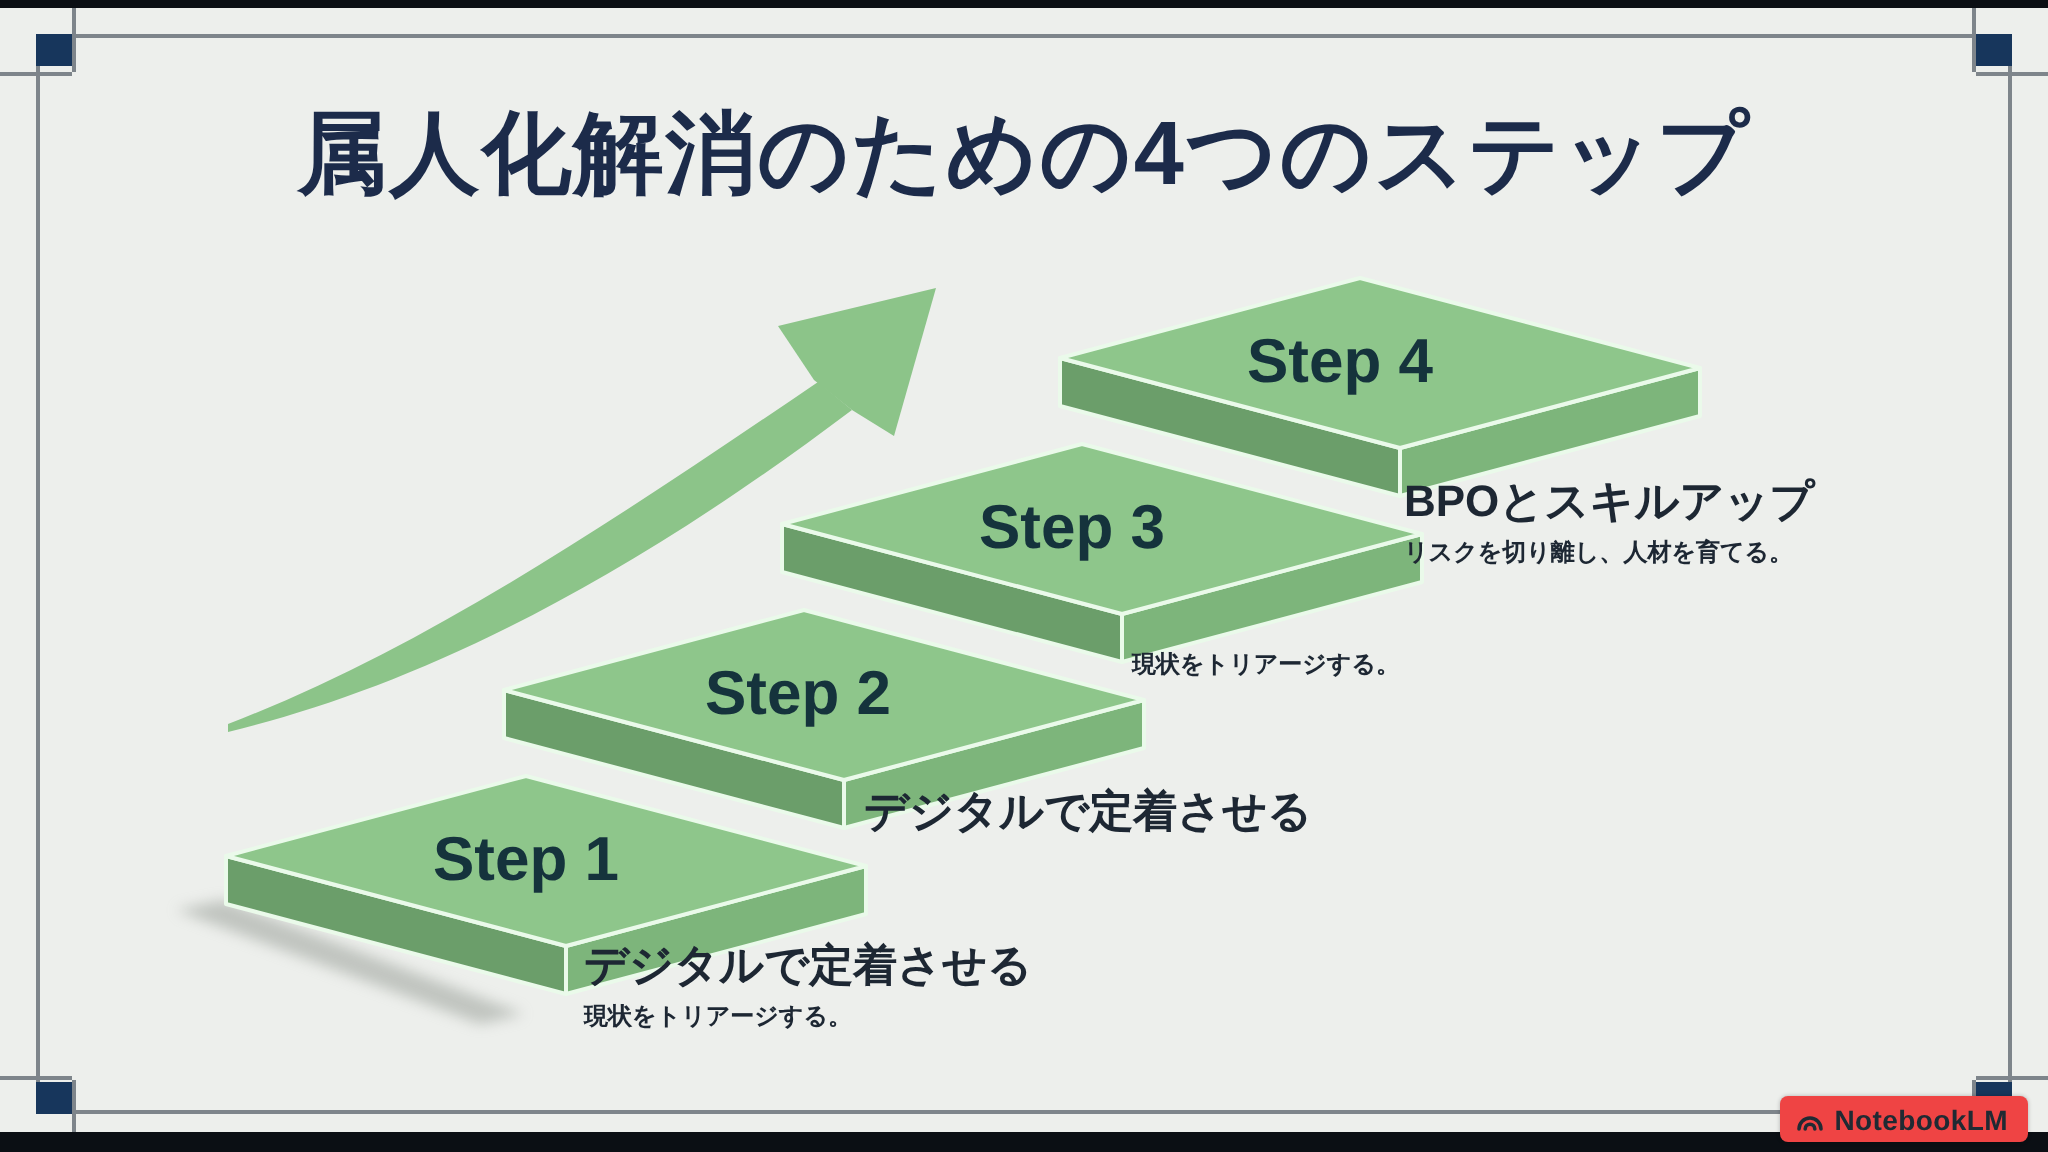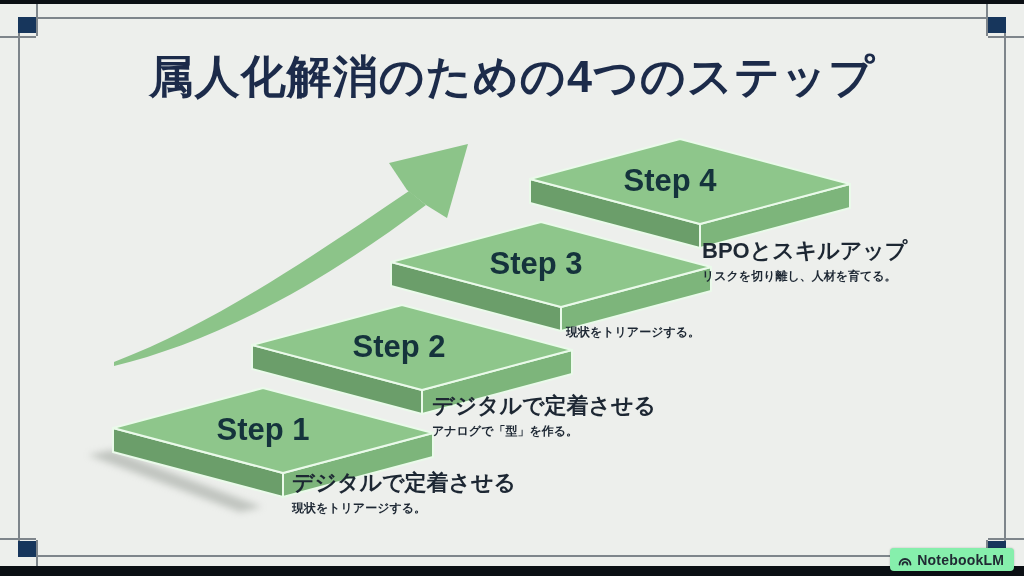--- a/index.html
+++ b/index.html
@@ -26,21 +26,21 @@
     font-family:"Liberation Sans","DejaVu Sans",sans-serif;
     font-size:31px;font-weight:bold;fill:#15333c;
   }
   
   .desc{position:absolute;z-index:12;color:#1d2733;line-height:1.25;}
   .desc .h{font-size:22px;font-weight:bold;white-space:nowrap;}
   .desc .s{font-size:12px;font-weight:bold;margin-top:4px;white-space:nowrap;}
   
   .watermark{
     position:absolute;right:10px;bottom:5px;height:23px;z-index:50;
-    background:#86efac;border-radius:4px;display:flex;align-items:center;
+    background:#ef4444;border-radius:4px;display:flex;align-items:center;
     gap:5px;padding:0 10px 0 8px;box-shadow:0 0 2px rgba(0,0,0,.25);
   }
   .watermark .wm-label{font-size:14px;font-weight:bold;color:#202a33;letter-spacing:.2px;}
   .watermark svg{display:block;}
 </style>
 </head>
 <body>
 
 <div id="slide">
 
@@ -111,21 +111,20 @@
     <text class="step-label" x="536" y="274" text-anchor="middle">Step 3</text>
     <text class="step-label" x="670" y="191" text-anchor="middle">Step 4</text>
   </svg>
 
   <div class="desc" style="left:292px;top:469px;">
     <div class="h">デジタルで定着させる</div>
     <div class="s">現状をトリアージする。</div>
   </div>
   <div class="desc" style="left:432px;top:392px;">
     <div class="h">デジタルで定着させる</div>
-    <div class="s">アナログで「型」を作る。</div>
   </div>
   <div class="desc" style="left:566px;top:321px;">
     <div class="s">現状をトリアージする。</div>
   </div>
   <div class="desc" style="left:702px;top:237px;">
     <div class="h">BPOとスキルアップ</div>
     <div class="s">リスクを切り離し、人材を育てる。</div>
   </div>
 
   <div class="watermark">

